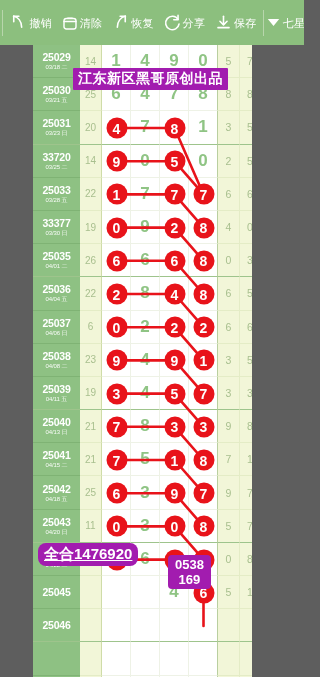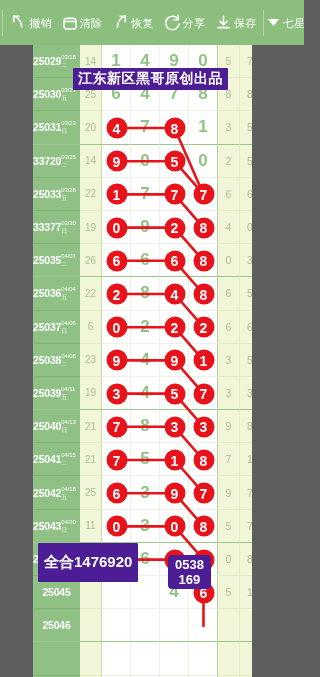--- a/index.html
+++ b/index.html
@@ -49,21 +49,21 @@
     height: 33.2px;
     position: relative;
   }
   .row.blank { height: 33.2px; }
 
   
   .c-issue {
     flex: 0 0 47px;
     background: #8ec183;
     border-bottom: 1px solid #7fb374;
-    display: flex; flex-direction: row;
+    display: flex; flex-direction: column;
     align-items: center; justify-content: center;
     color: #ffffff;
   }
   .c-issue .no { font-size: 10.5px; font-weight: bold; line-height: 12px; letter-spacing: -.2px; }
   .c-issue .dt { font-size: 6px; line-height: 8px; opacity: .92; letter-spacing: -.1px; }
 
   .c-sum {
     flex: 0 0 22px;
     background: #f2f6d8;
     border-right: 1px solid #cfdca8;
@@ -116,37 +116,38 @@
     color: #ffffff;
     font-size: 14px; font-weight: bold;
     display: flex; align-items: center; justify-content: center;
     transform: translate(-50%, -50%);
     line-height: 1;
   }
 
   
   .wm {
     position: absolute;
-    background: #4c1d95;
+    background: #a21caf;
     color: #ffffff;
     font-weight: bold;
     white-space: nowrap;
   }
   #watermark {
     left: 73px; top: 68px;
     font-size: 14px;
     padding: 2px 5px;
     letter-spacing: .5px;
     border-radius: 1px;
   }
   #total-badge {
     left: 38px; top: 543px;
     font-size: 15px;
-    padding: 10px 6px;
-    border-radius: 1px;
+    padding: 2px 6px;
+    border-radius: 8px;
+    text-decoration: underline;
   }
   #code-badge {
     left: 168px; top: 555px;
     font-size: 13px;
     padding: 2px 7px;
     border-radius: 4px;
     text-align: center;
     line-height: 15px;
   }
   #code-badge div { display: block; }

